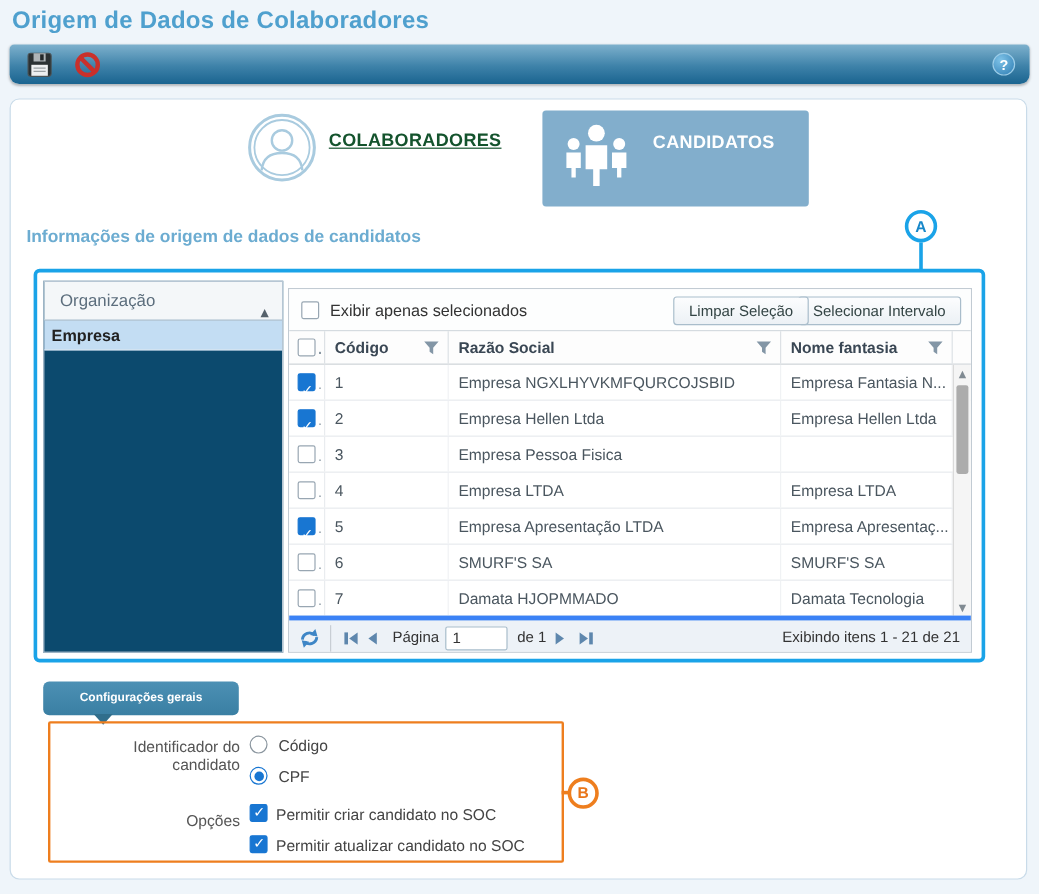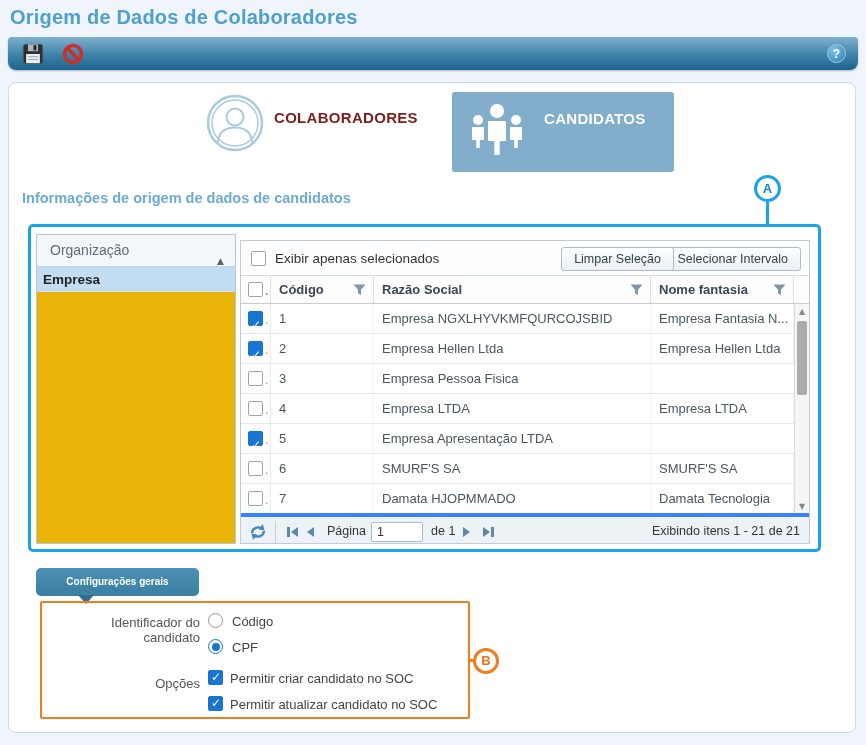--- a/index.html
+++ b/index.html
@@ -32,21 +32,21 @@
   }
   
   .panel {
     position:absolute; left:8px; top:82px; width:848px; height:651px;
     background:#fff; border:1px solid #C9DBE9; border-radius:8px;
   }
   
   .colab-icon { position:absolute; left:206px; top:94px; width:58px; height:58px; cursor:pointer; }
   .colab-label {
     position:absolute; left:274px; top:109px;
-    font-size:15px; font-weight:bold; color:#7f1d1d; letter-spacing:.3px; cursor:pointer;
+    font-size:15px; font-weight:bold; color:#14532d; letter-spacing:.3px; cursor:pointer;text-decoration:underline;
   }
   .cand-tab {
     position:absolute; left:452px; top:92px; width:222px; height:80px;
     background:#82AECC; border-radius:3px; cursor:pointer;padding-left:19px;
   }
   .cand-icon { position:absolute; left:16px; top:10px; width:58px; height:62px; }
   .cand-label {
     position:absolute; left:92px; top:18px;
     font-size:15px; font-weight:bold; color:#fff; letter-spacing:.3px;
   }
@@ -61,21 +61,21 @@
   }
   .circle-a {
     position:absolute; left:754px; top:175px; width:27px; height:27px;
     border:3px solid #1AA3E8; border-radius:50%; background:#fff;
     color:#1787C9; font-weight:bold; font-size:13px; text-align:center; line-height:21px;
   }
   .a-line { position:absolute; left:766px; top:202px; width:3px; height:23px; background:#1AA3E8; }
   
   .org-panel {
     position:absolute; left:36px; top:234px; width:200px; height:310px;
-    background:#eab308; border:1px solid #B6C6D4;
+    background:#0c4a6e; border:1px solid #B6C6D4;
   }
   .org-header {
     height:32px; background:#F4F7F9; border-bottom:1px solid #C5D3DE;
     font-size:14px; color:#5C6E7D; line-height:31px; padding-left:13px; cursor:pointer;
     position:relative;
   }
   .org-header .tri-up {
     position:absolute; right:11px; top:11px; font-size:9px; color:#55616B;
     font-family:"DejaVu Sans", sans-serif;
   }
@@ -331,20 +331,21 @@
       <div class="rcell c2">4</div>
       <div class="rcell c3">Empresa LTDA</div>
       <div class="rcell c4">Empresa LTDA</div>
     </div>
     <div class="grid-row">
       <div class="rcell c1 rc1">
           <span class="cbx" data-checked="true"></span>
         </div>
       <div class="rcell c2">5</div>
       <div class="rcell c3">Empresa Apresentação LTDA</div>
+      <div class="rcell c4">Empresa Apresentaç...</div>
     </div>
     <div class="grid-row">
       <div class="rcell c1 rc1">
           <span class="cbx" data-checked="false"></span>
         </div>
       <div class="rcell c2">6</div>
       <div class="rcell c3">SMURF'S SA</div>
       <div class="rcell c4">SMURF'S SA</div>
     </div>
     <div class="grid-row">

